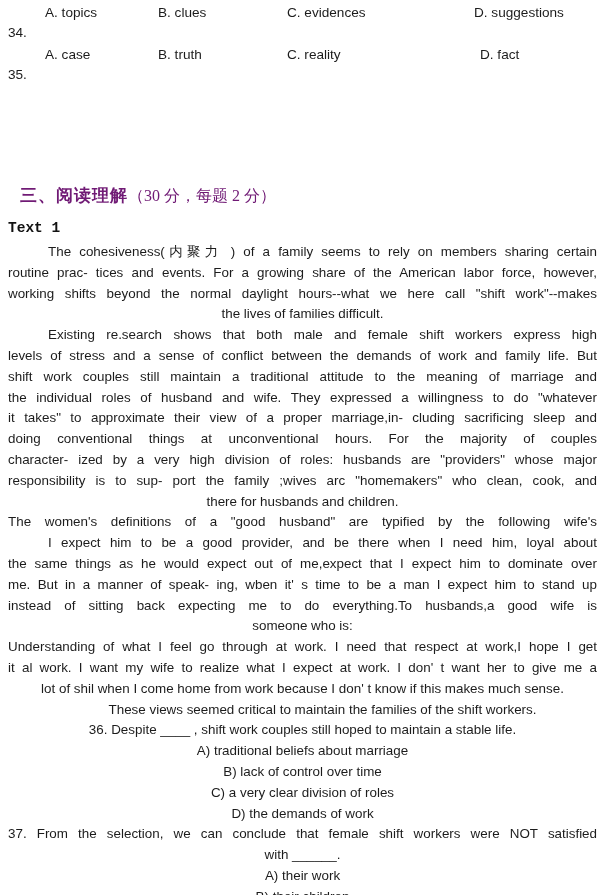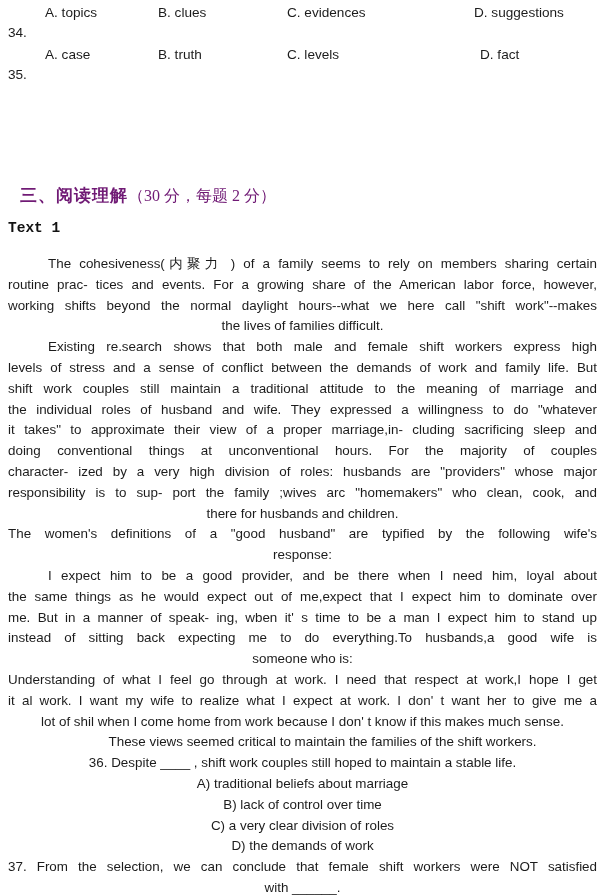--- a/index.html
+++ b/index.html
@@ -35,21 +35,21 @@
 
   .text-label {
     margin-top: 0;
     font-family: "Liberation Mono", monospace;
     font-weight: bold;
     font-size: 14.5px; line-height: 17px;
     color: #111;
   }
 
   
-  .body-lines { margin-top: 17px; }
+  .body-lines { margin-top: 5px; }
   .line {
     font-size: 13.4px;
     line-height: 20.8px;
     text-align: center;
     white-space: normal;
   }
   .line.j   { text-align: justify; text-align-last: justify; }
   .line.ind { text-indent: 40px; }
 </style>
 </head>
@@ -62,21 +62,21 @@
       <span class="c-num">34.</span>
       <span class="c-a">A. topics</span>
       <span class="c-b">B. clues</span>
       <span class="c-c">C. evidences</span>
       <span class="c-d">D. suggestions</span>
     </div>
     <div class="cloze-row second">
       <span class="c-num">35.</span>
       <span class="c-a">A. case</span>
       <span class="c-b">B. truth</span>
-      <span class="c-c">C. levels</span>
+      <span class="c-c">C. reality</span>
       <span class="c-d">D. fact</span>
     </div>
   </div>
 
   <div class="spacer"></div>
 
   <h2 class="section-heading"><span class="h-bold">三、阅读理解</span><span class="h-paren">（30 分，每题 2 分）</span></h2>
 
   <div class="text-label">Text 1</div>
 
@@ -88,21 +88,20 @@
       <div class="line j ind">Existing re.search shows that both male and female shift workers express high</div>
       <div class="line j">levels of stress and a sense of conflict between the demands of work and family life. But</div>
       <div class="line j">shift work couples still maintain a traditional attitude to the meaning of marriage and</div>
       <div class="line j">the individual roles of husband and wife. They expressed a willingness to do "whatever</div>
       <div class="line j">it takes" to approximate their view of a proper marriage,in- cluding sacrificing sleep and</div>
       <div class="line j">doing conventional things at unconventional hours. For the majority of couples</div>
       <div class="line j">character- ized by a very high division of roles: husbands are "providers" whose major</div>
       <div class="line j">responsibility is to sup- port the family ;wives arc "homemakers" who clean, cook, and</div>
       <div class="line">there for husbands and children.</div>
       <div class="line j">The women's definitions of a "good husband" are typified by the following wife's</div>
-      <div class="line">response:</div>
       <div class="line j ind">I expect him to be a good provider, and be there when I need him, loyal about</div>
       <div class="line j">the same things as he would expect out of me,expect that I expect him to dominate over</div>
       <div class="line j">me. But in a manner of speak- ing, wben it' s time to be a man I expect him to stand up</div>
       <div class="line j">instead of sitting back expecting me to do everything.To husbands,a good wife is</div>
       <div class="line">someone who is:</div>
       <div class="line j">Understanding of what I feel go through at work. I need that respect at work,I hope I get</div>
       <div class="line j">it al work. I want my wife to realize what I expect at work. I don' t want her to give me a</div>
       <div class="line">lot of shil when I come home from work because I don' t know if this makes much sense.</div>
       <div class="line ind">These views seemed critical to maintain the families of the shift workers.</div>
     </div>

